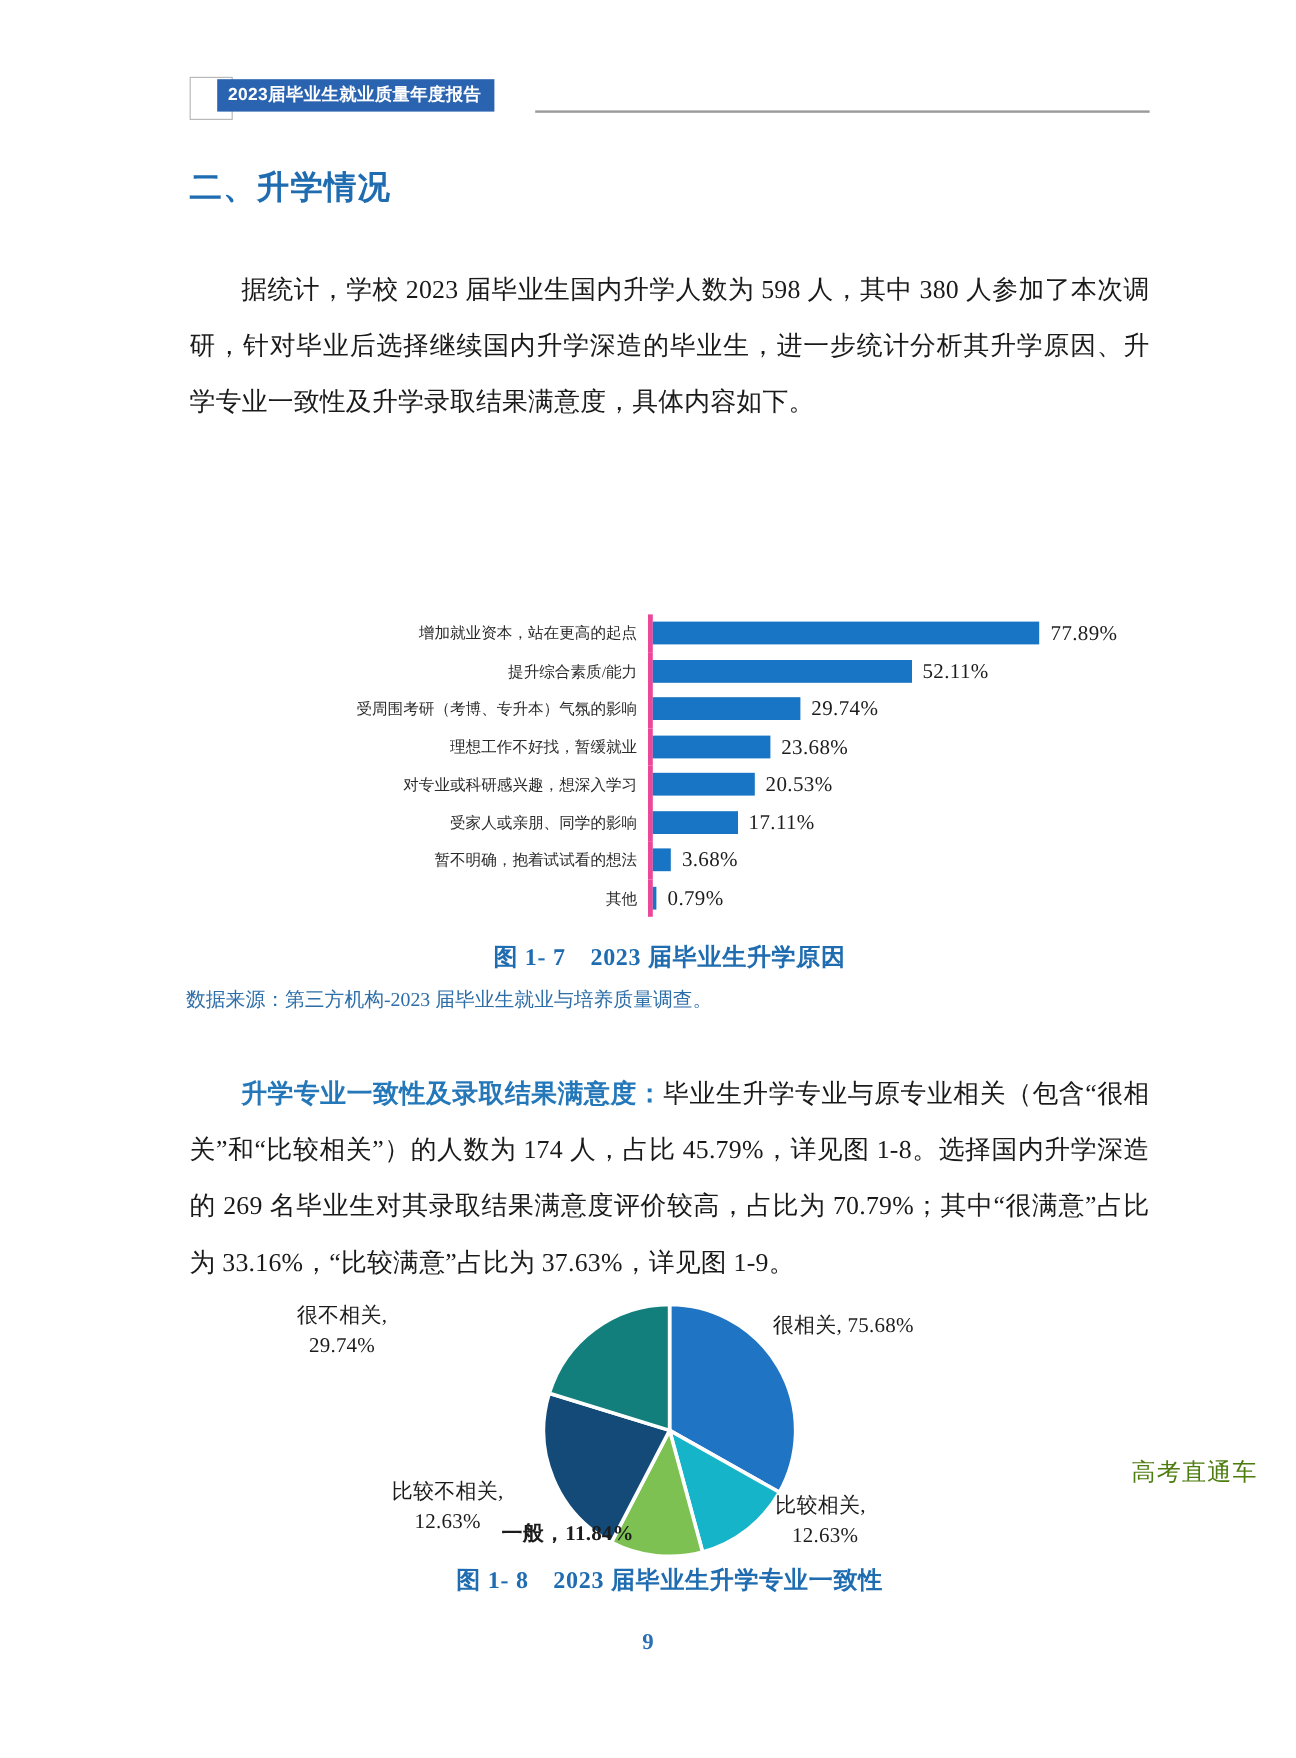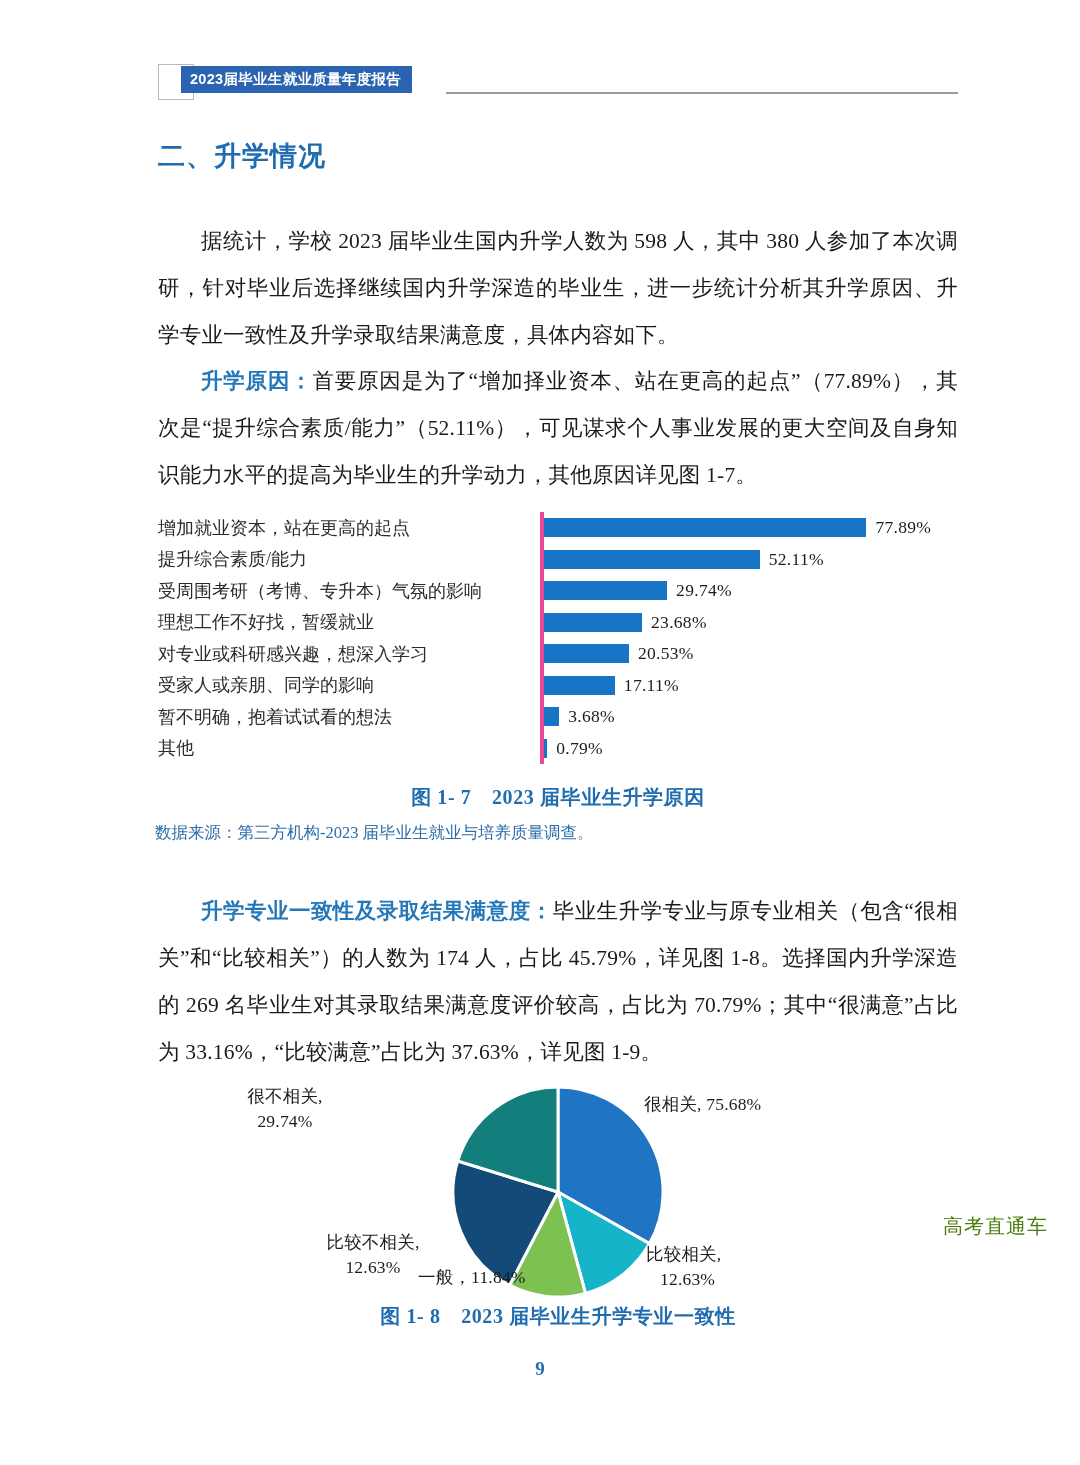--- a/index.html
+++ b/index.html
@@ -108,23 +108,23 @@
     height: 252px;
   }
   .bar-row {
     position: relative;
     height: 31.5px;
     display: flex;
     align-items: center;
   }
   .bar-label {
     width: 382px;
-    text-align: left;
+    text-align: right;
     padding-right: 9px;
-    font-size: 18px;
+    font-size: 13px;
     line-height: 1;
     color: #2b2b2b;
     white-space: nowrap;
     box-sizing: border-box;
     font-family: "Liberation Serif", "DejaVu Serif", serif;
   }
   .bar-area {
     position: relative;
     flex: 1;
     height: 100%;
@@ -187,21 +187,21 @@
   .pie-label {
     position: absolute;
     font-size: 17.5px;
     line-height: 25px;
     color: #1c1c1c;
     white-space: nowrap;
     letter-spacing: 0.2px;
   }
   #pie-label-0 { left: 486px; top: 22px; text-align: left; }
   #pie-label-1 { left: 488px; top: 172px; text-align: left; }
-  #pie-label-2 { left: 260px; top: 195px; text-align: center; }
+  #pie-label-2 { left: 260px; top: 195px; text-align: center; font-weight: bold; }
   #pie-label-3 { left: 140px; top: 160px; text-align: center; width: 150px; }
   #pie-label-4 { left: 52px;  top: 14px;  text-align: center; width: 150px; }
 
   
   .page-number {
     position: absolute;
     left: 0;
     top: 1358px;
     width: 1080px;
     text-align: center;
@@ -231,23 +231,20 @@
     <div class="header-badge">2023届毕业生就业质量年度报告</div>
     <div class="header-rule"></div>
   </div>
 
   <div class="section-title">二、升学情况</div>
 
   <div class="body-block" id="para-intro">
     <p>据统计，学校 2023 届毕业生国内升学人数为 598 人，其中 380 人参加了本次调研，针对毕业后选择继续国内升学深造的毕业生，进一步统计分析其升学原因、升学专业一致性及升学录取结果满意度，具体内容如下。</p>
   </div>
 
-  <div class="body-block" id="para-reason">
-    <p><span class="lead-label">升学原因：</span><span>首要原因是为了“增加择业资本、站在更高的起点”（77.89%），其次是“提升综合素质/能力”（52.11%），可见谋求个人事业发展的更大空间及自身知识能力水平的提高为毕业生的升学动力，其他原因详见图 1-7。</span></p>
-  </div>
 
   <div class="barchart">
 
     <div class="bar-row">
       <div class="bar-label">增加就业资本，站在更高的起点</div>
       <div class="bar-area">
         <div class="bar-fill" style="width:77.89%"></div>
         <div class="bar-value">77.89%</div>
       </div>
     </div>

